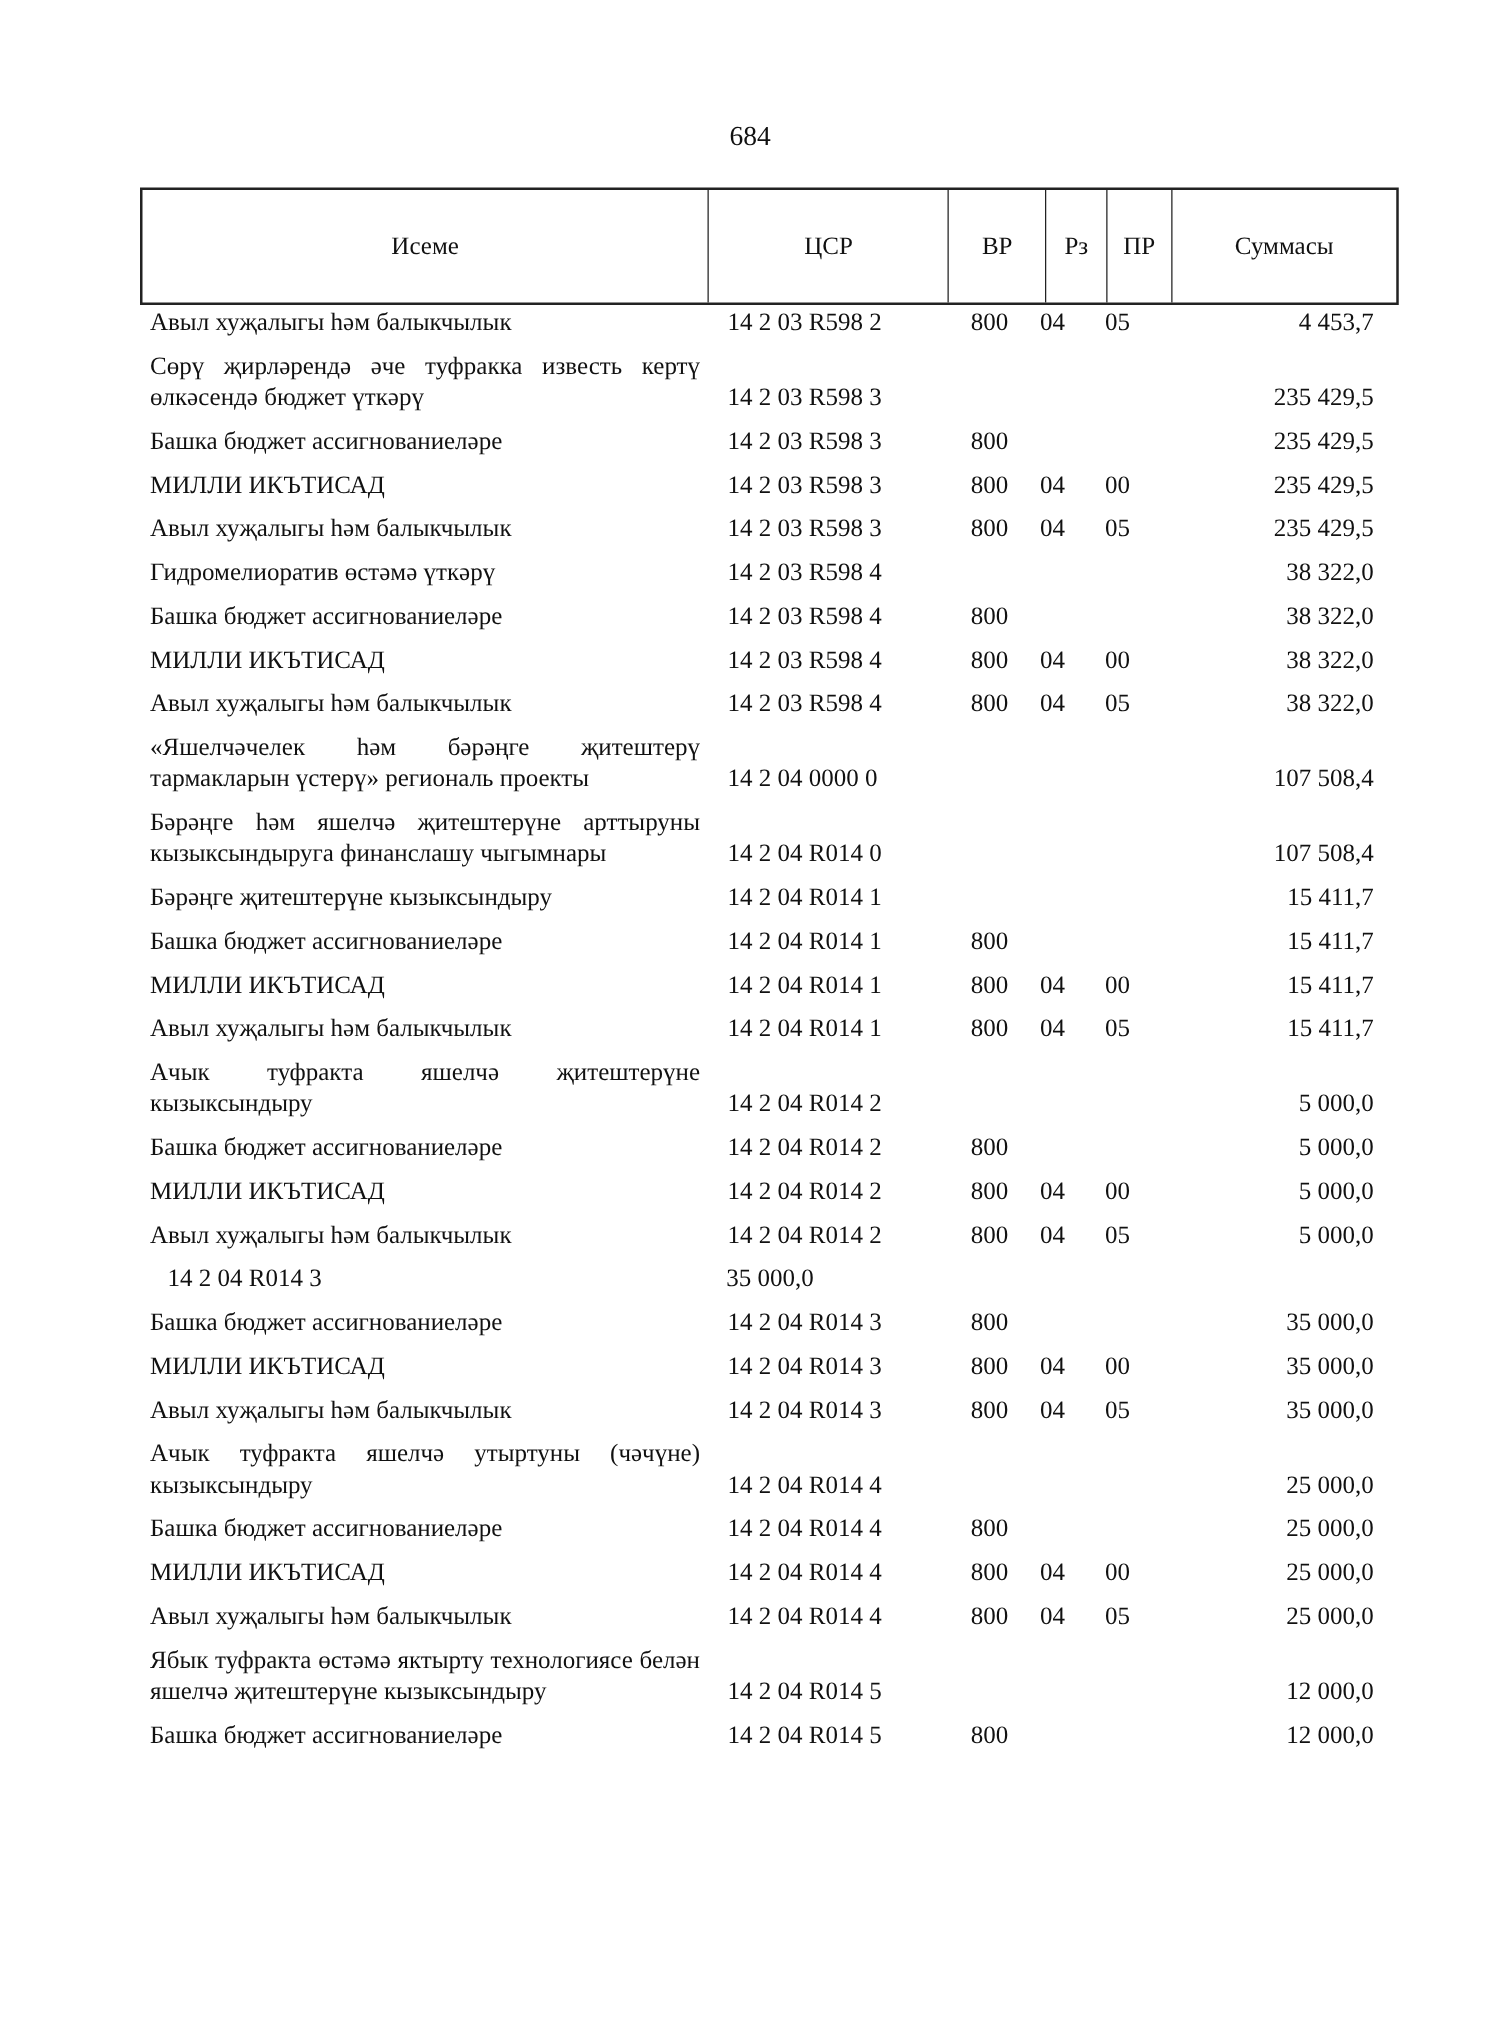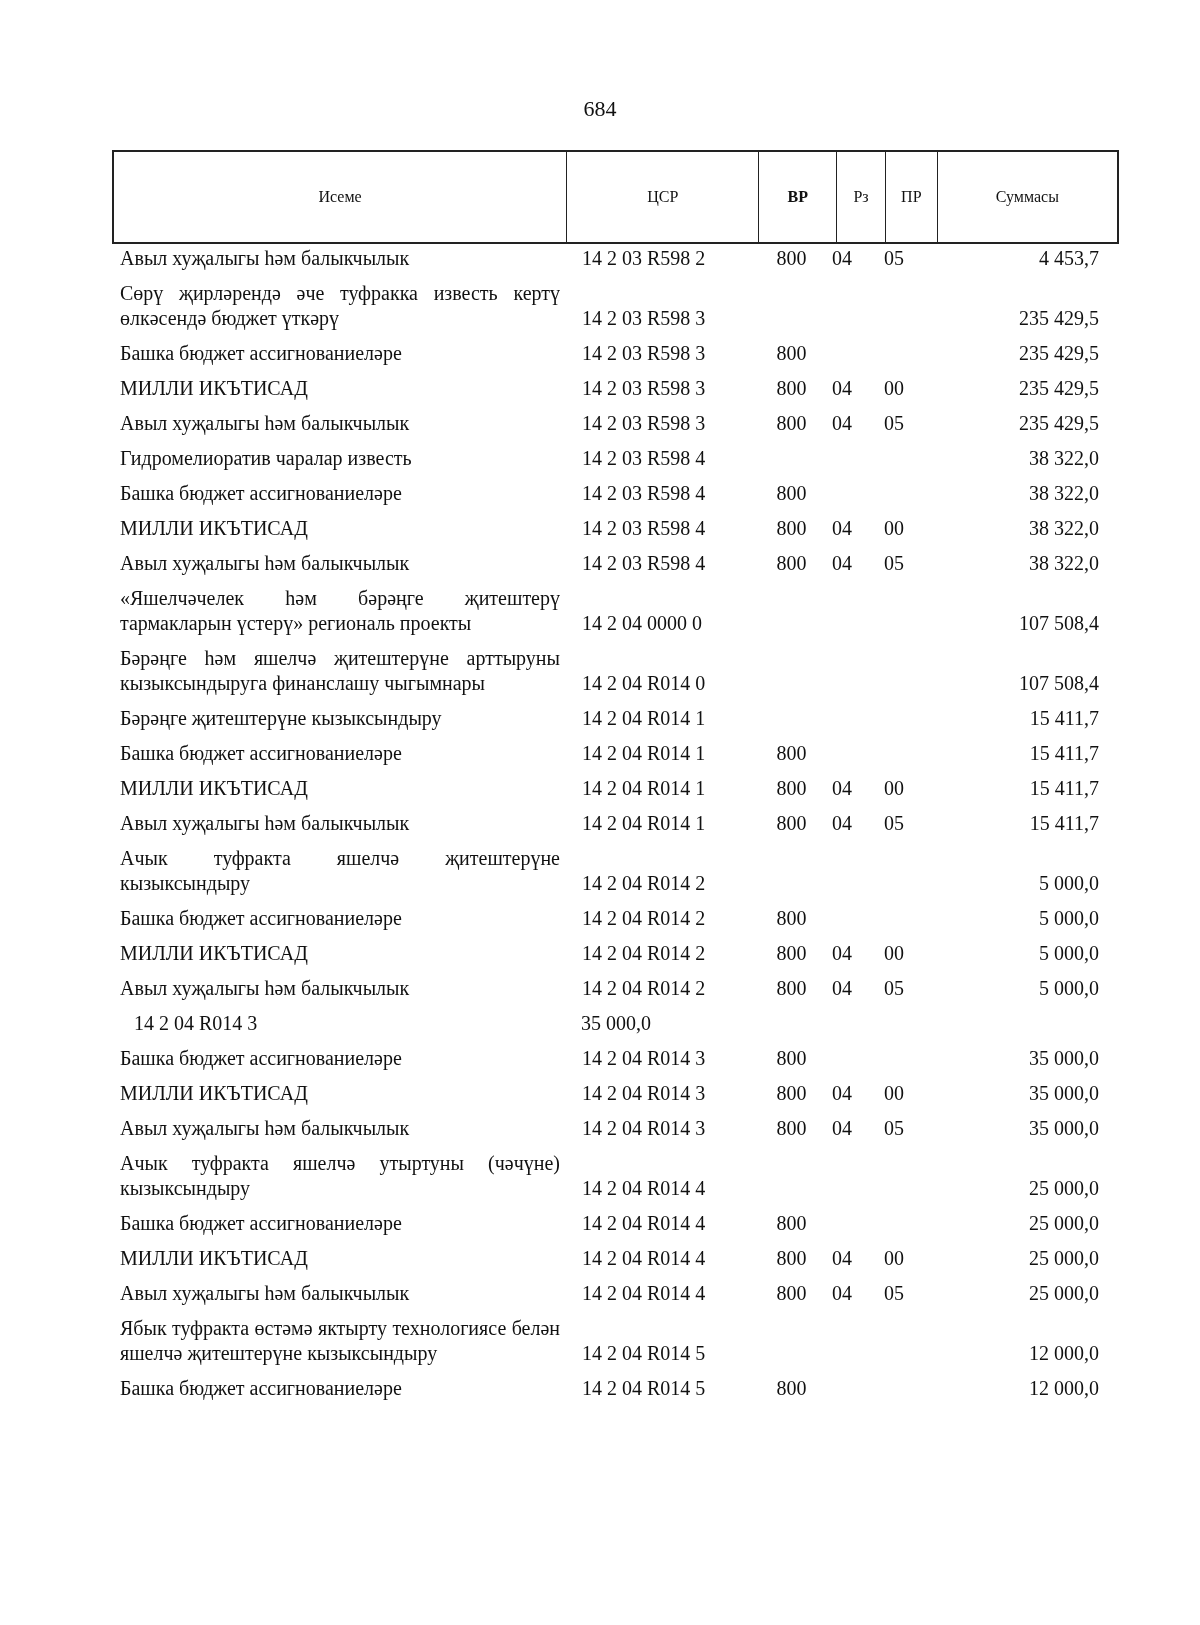--- a/index.html
+++ b/index.html
@@ -3,25 +3,25 @@
   <meta charset="utf-8">
   <style>
     html, body { margin: 0; padding: 0; background: #ffffff; }
     body { width: 1200px; height: 1625px; position: relative; overflow: hidden;
            font-family: "Liberation Serif", "DejaVu Serif", serif; color: #111; }
     .page-number { position: absolute; top: 96px; left: 0; width: 1200px; text-align: center;
                    font-size: 22px; font-family: Liberation Serif, serif; }
     .header-table { position: absolute; top: 150px; left: 112px; width: 1007px; height: 94px;
                     border: 2px solid #222; box-sizing: border-box; display: flex; }
     .hcell { border-right: 1px solid #222; display: flex; align-items: center; justify-content: center;
-             font-size: 16px; box-sizing: border-box; }
+             font-size: 20px; box-sizing: border-box; }
     .hcell:last-child { border-right: none; }
     .c-name { width: 455px; }
     .c-csr { width: 193px; }
-    .c-vr { width: 78px; font-weight: bold; }
+    .c-vr { width: 78px; }
     .c-rz { width: 49px; }
     .c-pr { width: 52px; }
     .c-sum { width: 180px; }
     .rows { position: absolute; top: 246px; left: 112px; width: 1007px; }
     .row { display: flex; align-items: flex-end; font-size: 20px; line-height: 25px; margin-bottom: 10px; }
     .row .name { width: 440px; padding-left: 8px; text-align: justify; text-align-last: left; }
     .row .csr { width: 193px; padding-left: 22px; box-sizing: border-box; white-space: nowrap; }
     .row .vr { width: 65px; padding-left: 12px; box-sizing: border-box; text-align: center; }
     .row .rz { width: 52px; padding-left: 14px; box-sizing: border-box; }
     .row .pr { width: 60px; padding-left: 14px; box-sizing: border-box; }
@@ -76,21 +76,21 @@
     </div>
     <div class="row">
       <div class="name">Авыл хуҗалыгы һәм балыкчылык</div>
       <div class="csr">14 2 03 R598 3</div>
       <div class="vr">800</div>
       <div class="rz">04</div>
       <div class="pr">05</div>
       <div class="sum">235 429,5</div>
     </div>
     <div class="row">
-      <div class="name">Гидромелиоратив чаралар известь</div>
+      <div class="name">Гидромелиоратив өстәмә үткәрү</div>
       <div class="csr">14 2 03 R598 4</div>
       <div class="vr"></div>
       <div class="rz"></div>
       <div class="pr"></div>
       <div class="sum">38 322,0</div>
     </div>
     <div class="row">
       <div class="name">Башка бюджет ассигнованиеләре</div>
       <div class="csr">14 2 03 R598 4</div>
       <div class="vr">800</div>

